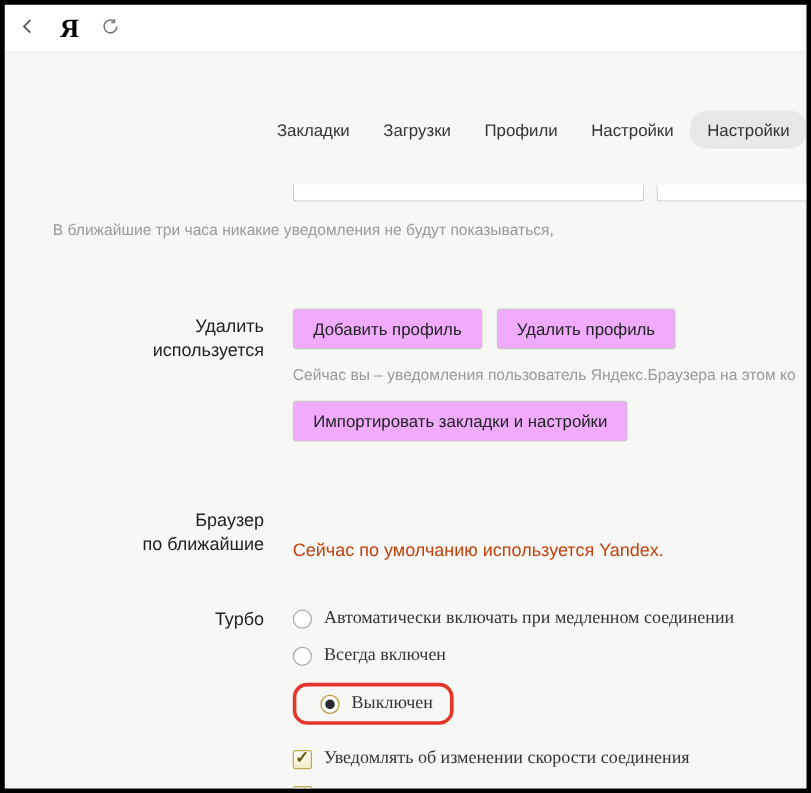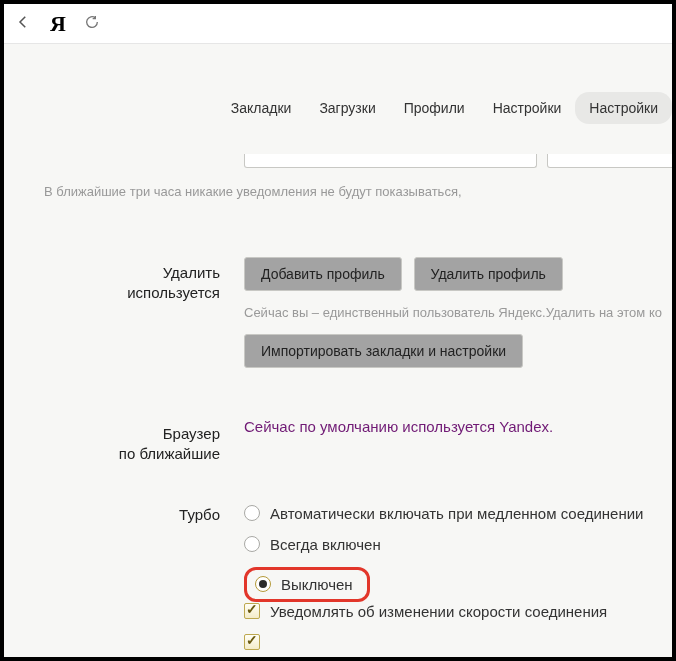--- a/index.html
+++ b/index.html
@@ -82,44 +82,45 @@
     color: #222;
     font-size: 15px;
     line-height: 1.35;
   }
   .section-content {
     flex: 1;
     padding-right: 0;
   }
   .btn {
     display: inline-block;
-    background: #a3a3a3;
+    background: #f0abfc;
     border: 1px solid #c8c8c4;
     border-radius: 3px;
     padding: 8px 16px;
     font-size: 14px;
     color: #222;
     cursor: pointer;
     margin-right: 8px;
     margin-bottom: 10px;
   }
   .hint {
     color: #999;
     font-size: 13px;
     margin: 4px 0 14px 0;
     white-space: nowrap;
   }
-  .note { color: #701a75; font-size: 15px; }
+  .note { color: #c2410c; font-size: 15px; margin-top: 32px; }
   .radio-row, .check-row {
     display: flex;
     align-items: center;
     gap: 10px;
     margin-bottom: 14px;
     font-size: 15px;
     color: #333;
+    font-family: Liberation Serif, serif;
   }
   .radio {
     width: 16px; height: 16px;
     border: 1px solid #a9a9a5;
     border-radius: 50%;
     background: #fff;
     position: relative;
     flex-shrink: 0;
   }
   .radio.sel {
@@ -145,25 +146,25 @@
     content: "✓";
     position: absolute;
     top: -3px; left: 1px;
     font-size: 14px;
     font-weight: bold;
     color: #6a5a10;
   }
   .highlight {
     border: 3px solid #e2362a;
     border-radius: 12px;
-    padding: 6px 14px 6px 8px;
+    padding: 6px 14px 6px 20px;
     display: inline-flex;
     align-items: center;
     gap: 10px;
-    margin-bottom: 1px;
+    margin-bottom: 20px;
     text-align: right;
   }
   .cut-buttons {
     position: absolute;
     top: 110px;
     left: 240px;
     display: flex;
     gap: 10px;
   }
   .cut-btn {
@@ -219,21 +220,21 @@
       </div>
 
       <div class="section">
         <div class="section-label">
           <span>Удалить</span><br>
           <span>используется</span>
         </div>
         <div class="section-content">
           <button class="btn">Добавить профиль</button>
           <button class="btn">Удалить профиль</button>
-          <div class="hint">Сейчас вы – единственный пользователь Яндекс.Удалить на этом ко</div>
+          <div class="hint">Сейчас вы – уведомления пользователь Яндекс.Браузера на этом ко</div>
           <button class="btn">Импортировать закладки и настройки</button>
         </div>
       </div>
 
       <div class="section">
         <div class="section-label">
           <span>Браузер</span><br>
           <span>по ближайшие</span>
         </div>
         <div class="section-content">

